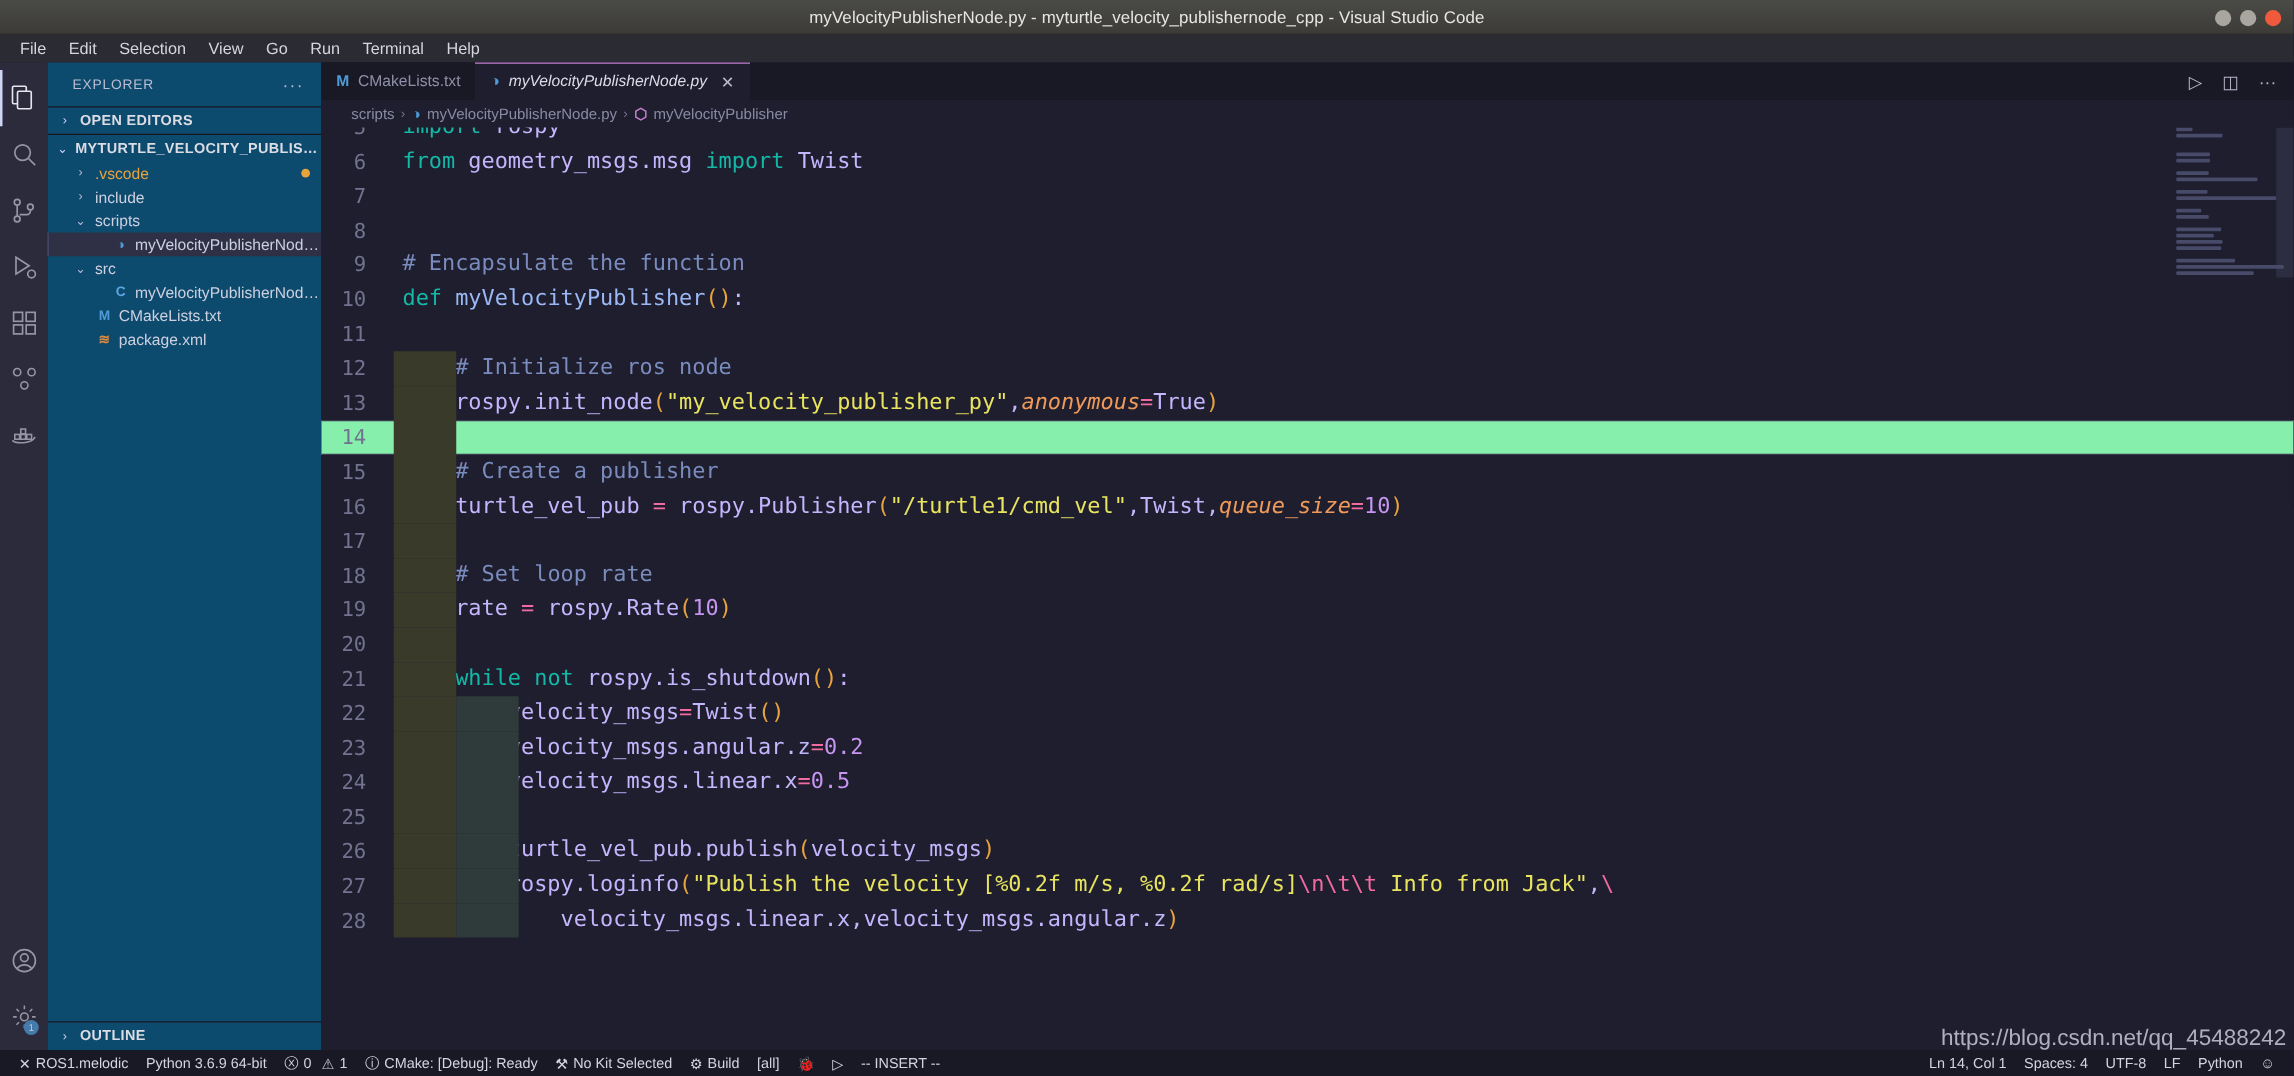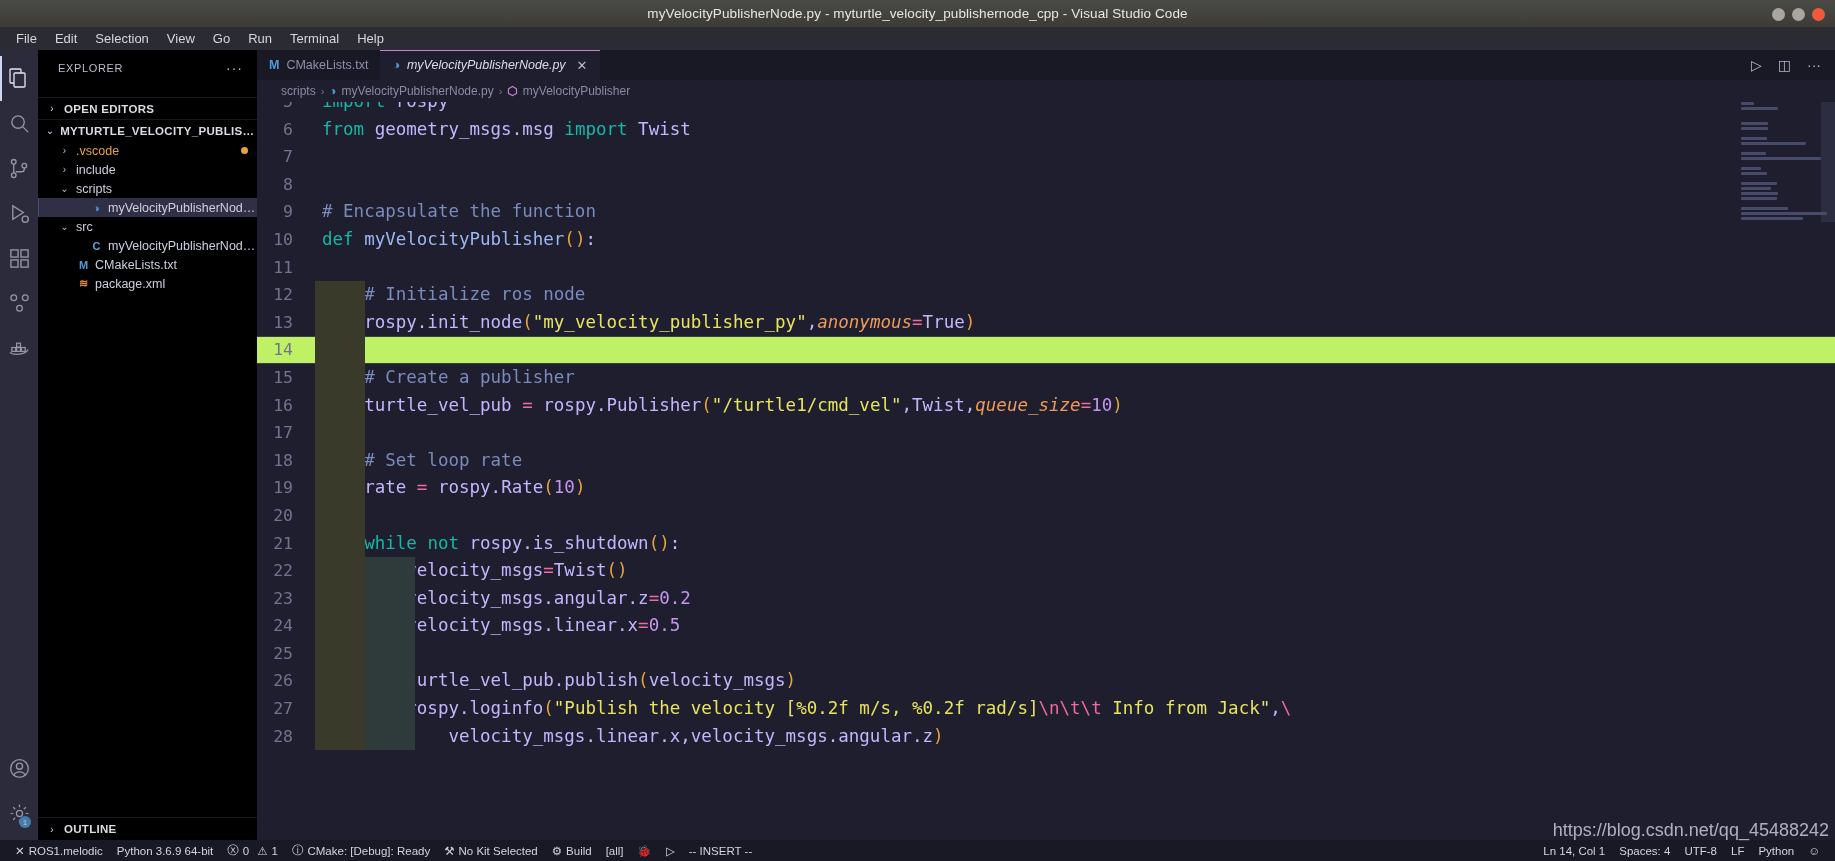--- a/index.html
+++ b/index.html
@@ -58,21 +58,21 @@
   .act svg { display: block; }
   #activitybar .bottom { position: absolute; bottom: 4px; left:0; width: 38px;
     display:flex; flex-direction: column; align-items: center; }
   .badge-dot {
     position:absolute; right:7px; bottom:8px; width: 12px; height:12px;
     background:#4e9bd6; color:#fff; font-size:8px; border-radius:50%;
     display:flex; align-items:center; justify-content:center; font-family:"Liberation Sans",sans-serif;
   }
 
   
-  #sidebar { width: 219px; flex: 0 0 219px; background: #000000; display:flex; flex-direction:column;gap:12px; }
+  #sidebar { width: 219px; flex: 0 0 219px; background: #0c4a6e; display:flex; flex-direction:column; }
   #sidebar .sb-title {
     height: 35px; display:flex; align-items:center; justify-content:space-between;
     padding: 0 14px 0 20px; color:#bdbdd0; font-size:11px; letter-spacing:.65px;
   }
   #sidebar .sb-title .dots { color:#bdbdd0; font-size:14px; letter-spacing:1px; }
   .sec {
     height: 22px; display:flex; align-items:center; gap:4px; padding-left:6px;
     color:#dcdce4; font-size:11.5px; font-weight:bold; letter-spacing:.3px;
     border-top: 1px solid #181823;
   }
@@ -110,21 +110,21 @@
   #breadcrumb .sep { color:#74748c; font-size:11px; }
   #breadcrumb .crumb { display:flex; align-items:center; gap:5px; }
 
   
   #codearea { flex:1; position:relative; overflow:hidden; background:#1e1e2e; }
   #code {
     position:absolute; inset:0; font-family:"DejaVu Sans Mono", monospace;
     font-size:17.5px; line-height:27.6px; color:#cdd6f4; white-space:pre;
   }
   .cline { display:flex; height:27.6px; align-items:center; position:relative; }
-  .cline.cur { background:#bef264; box-shadow: inset 0 1px 0 #3b3b52, inset 0 -1px 0 #3b3b52; }
+  .cline.cur { background:#86efac; box-shadow: inset 0 1px 0 #3b3b52, inset 0 -1px 0 #3b3b52; }
   .ln { width:58px; flex:0 0 58px; text-align:right; padding-right:22px;
         color:#737391; font-size:16.5px; }
   .ind { position:absolute; left:58px; top:0; bottom:0; width:50px; }
   .ind.lvl1 { background:#3a3a2b; }
   .ind.lvl2 { left:108px; background:#2f3a3a; }
   .ctext { padding-left:7px; }
   
   .kw   { color:#14b8a6; }
   .kw2  { color:#c4b5fd; }
   .fn   { color:#9bb8f5; }

